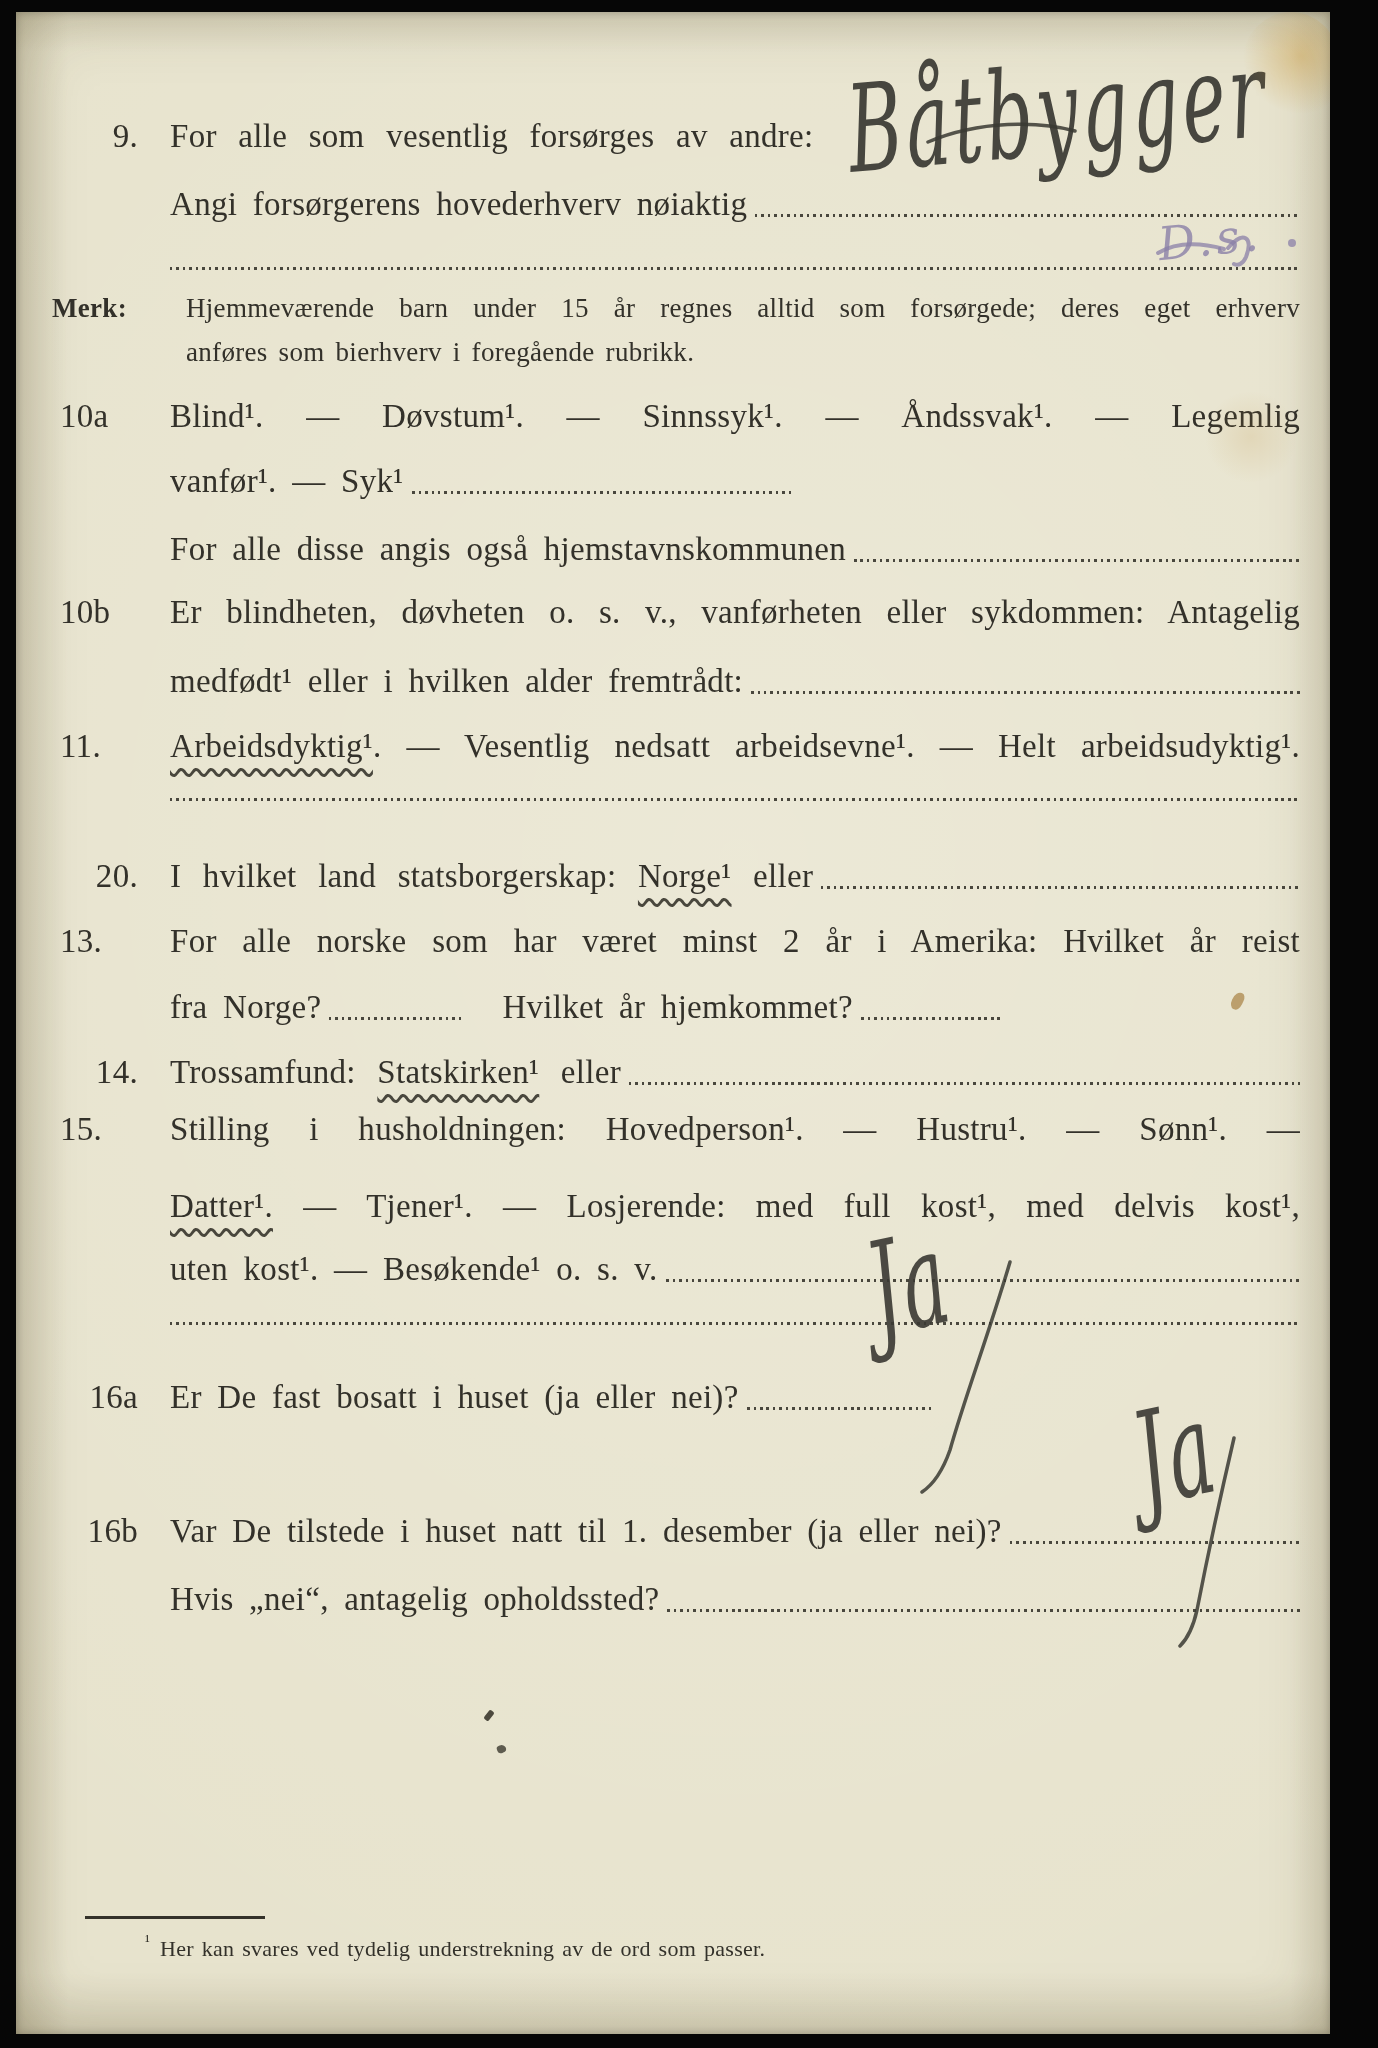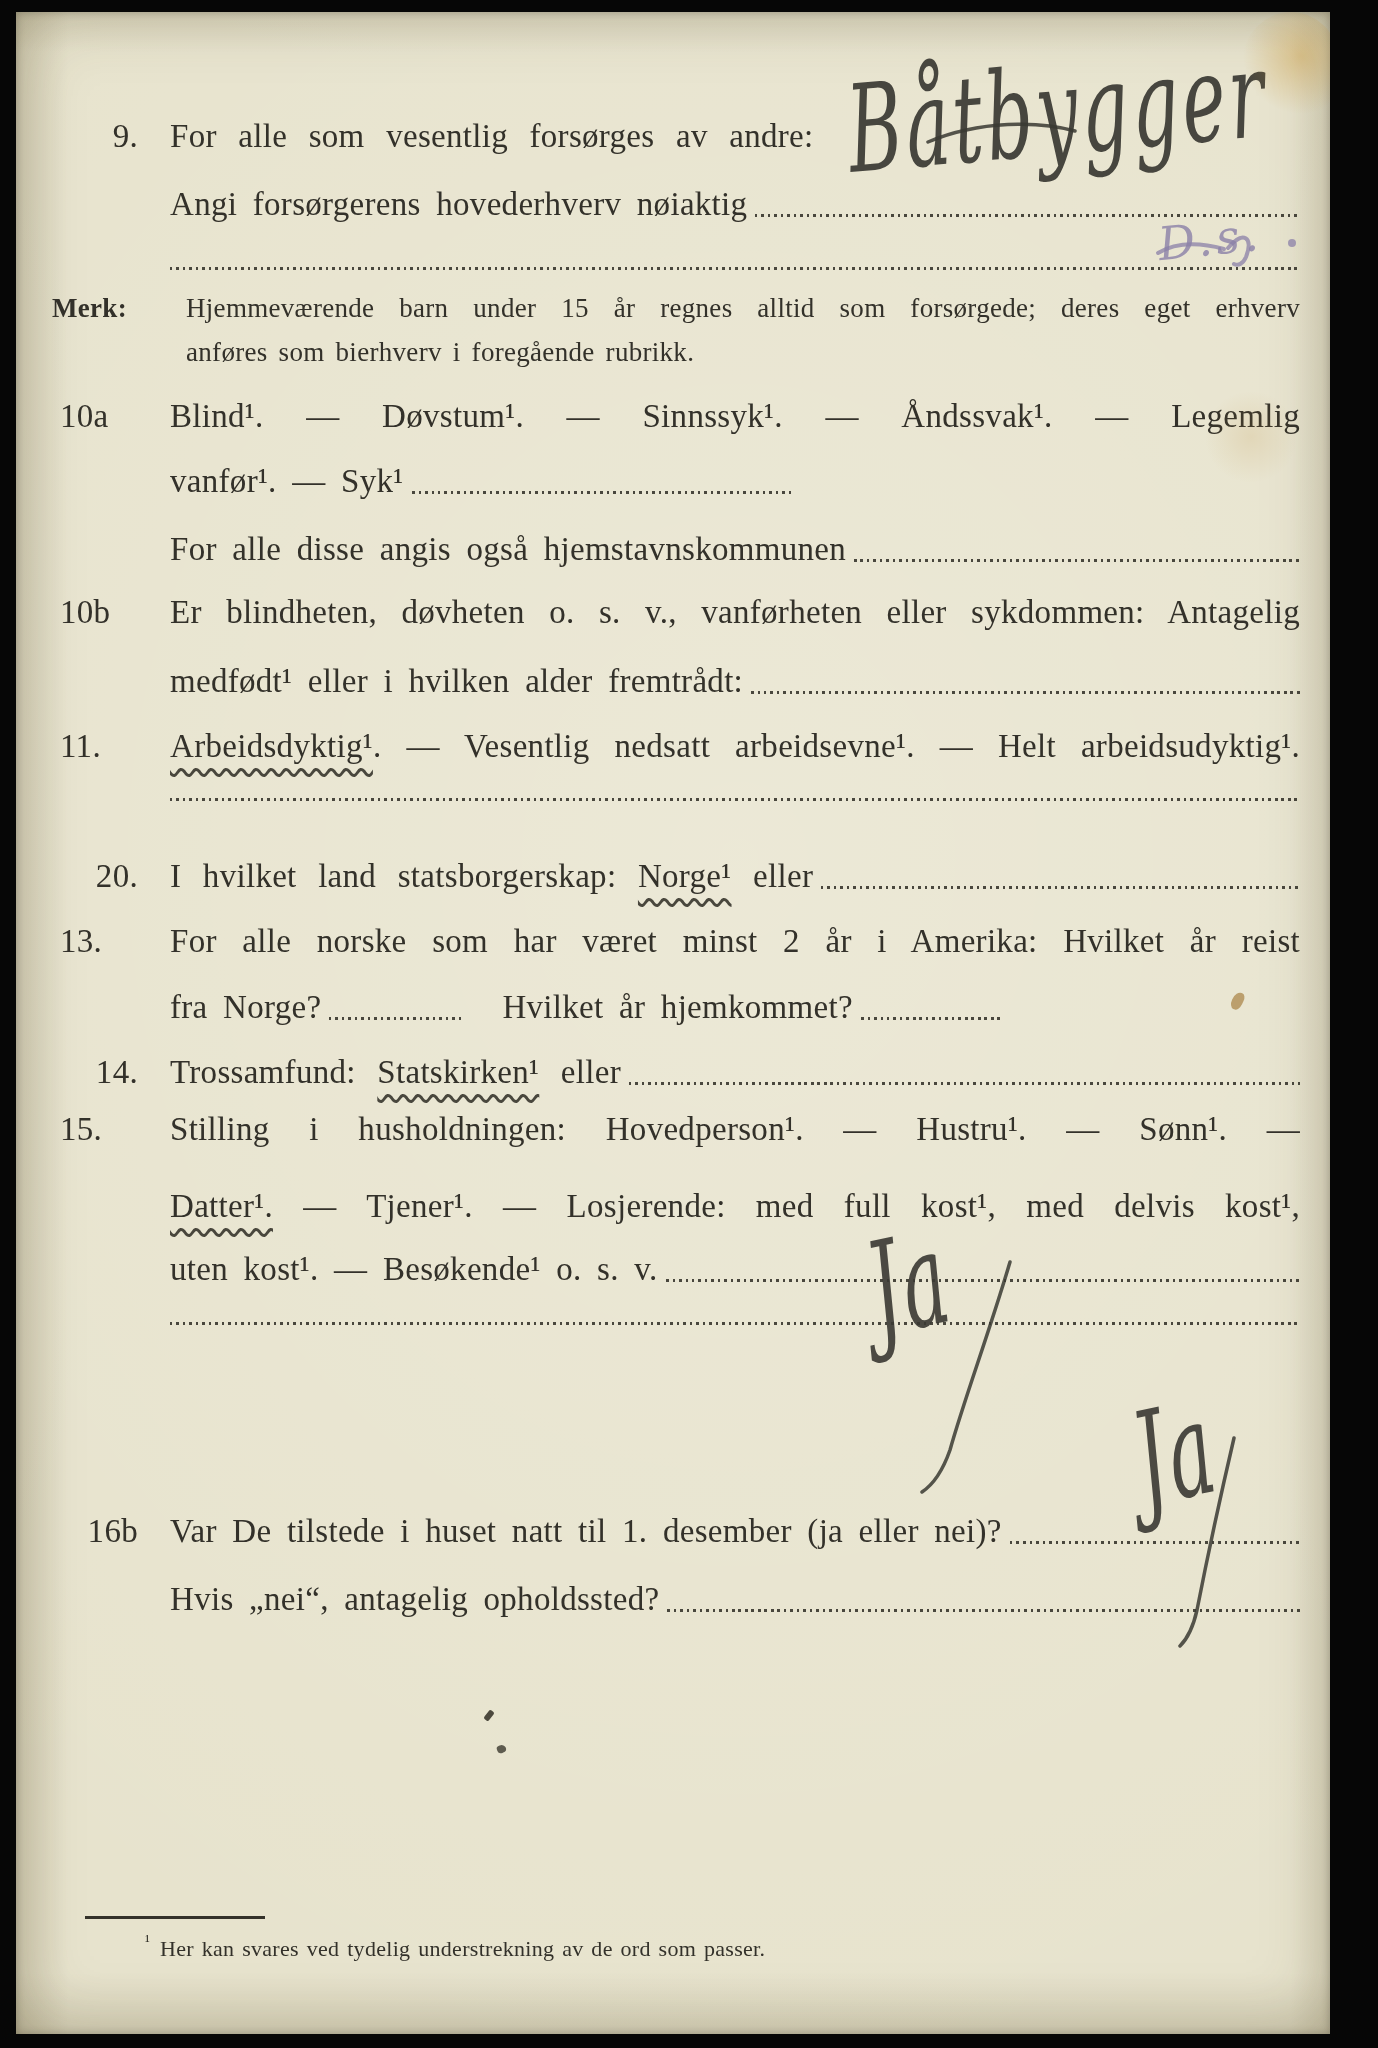--- a/index.html
+++ b/index.html
@@ -161,20 +161,25 @@
     <div class="row just" style="top:1175px">
       <span class="hand-u">Datter¹.</span>
       <span>— Tjener¹. — Losjerende: med full kost¹, med delvis kost¹,</span>
     </div>
     <div class="row flexrow" style="top:1238px">
       <span class="t">uten kost¹. — Besøkende¹ o. s. v.</span>
       <span class="lead"></span>
     </div>
     <div class="dotsep" style="top:1310px"></div>
 
+    <div class="row flexrow" style="top:1366px">
+      <span class="num">16a</span>
+      <span class="t">Er De fast bosatt i huset (ja eller nei)?</span>
+      <span class="lead f185"></span>
+    </div>
 
     <div class="row flexrow" style="top:1500px">
       <span class="num">16b</span>
       <span class="t">Var De tilstede i huset natt til 1. desember (ja eller nei)?</span>
       <span class="lead"></span>
     </div>
     <div class="row flexrow" style="top:1568px">
       <span class="t">Hvis „nei“, antagelig opholdssted?</span>
       <span class="lead"></span>
     </div>

